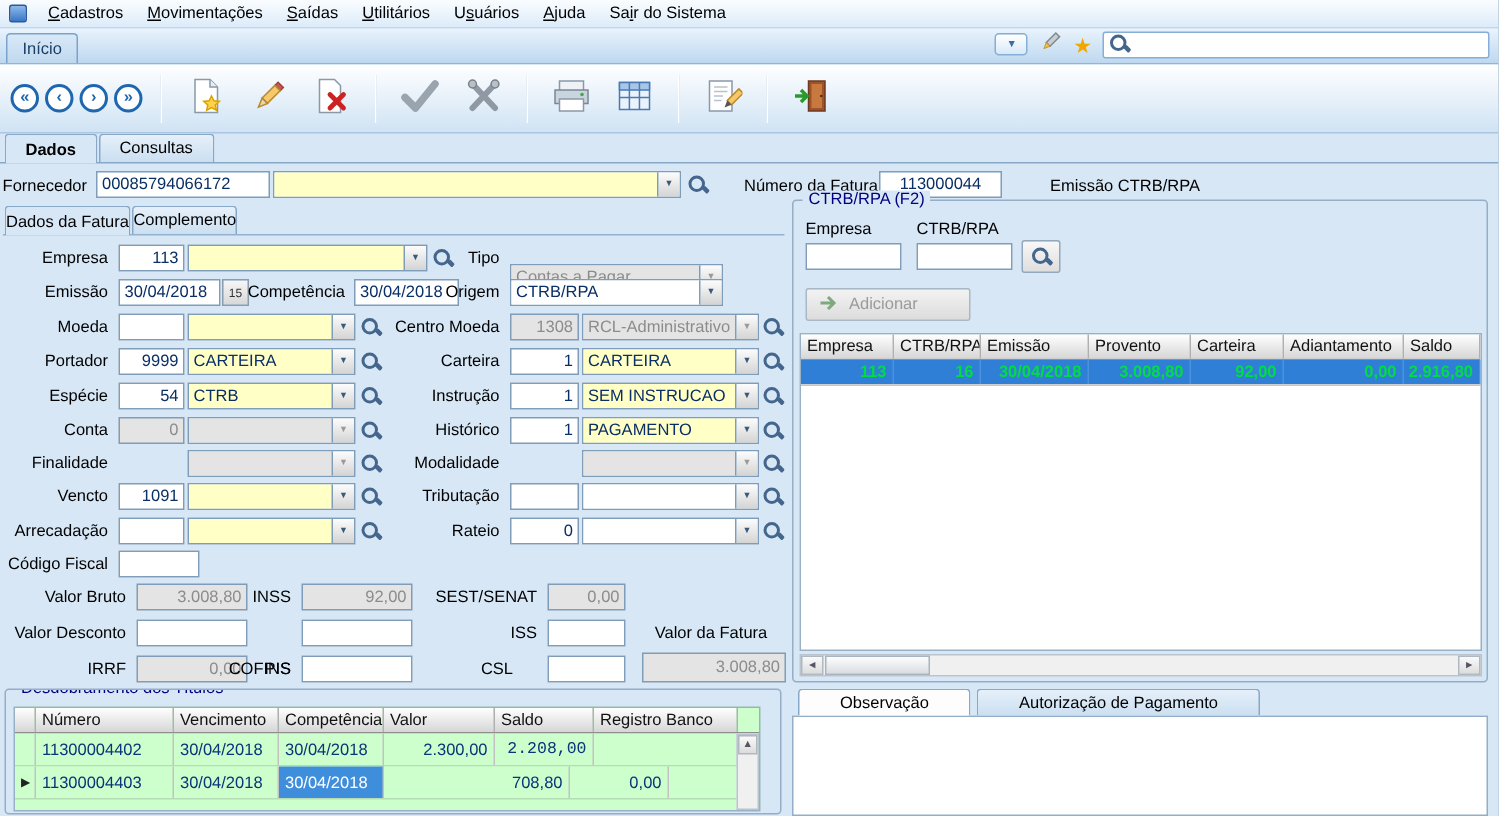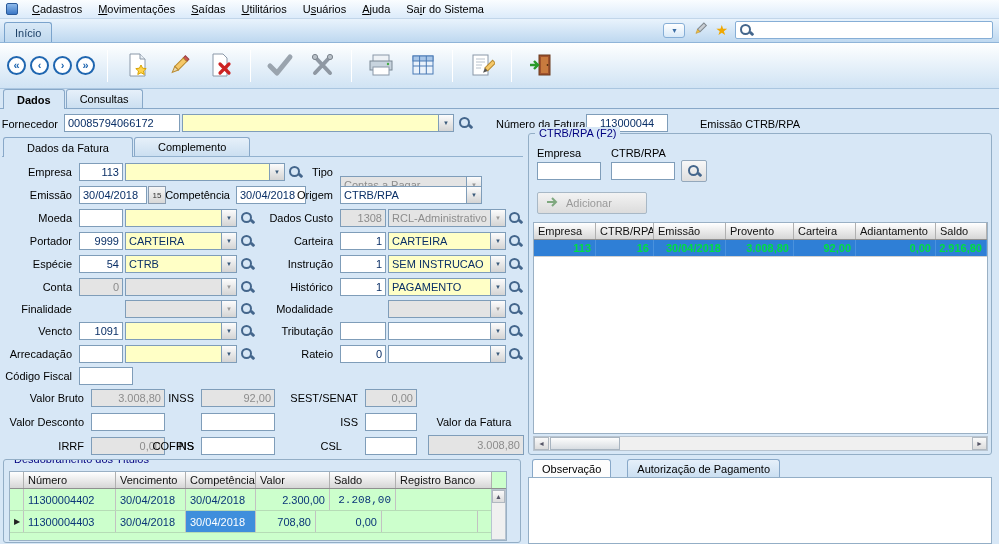--- a/index.html
+++ b/index.html
@@ -36,21 +36,21 @@
 .tsep{width:1px;height:32px;background:#a8c4dc;border-right:1px solid #fff;margin:0 8px}
 
 
 .ptabs{position:absolute;top:89px;left:3px;height:20px;display:flex;z-index:3}
 .ptab{height:19px;padding:0 13px;border:1px solid #88a8c8;border-bottom:none;border-radius:3px 3px 0 0;background:linear-gradient(#e6f0fa,#cbdff1);display:flex;align-items:center;margin-right:1px}
 .ptab.active{background:#d7e7f6;height:20px;font-weight:bold}
 .pagepanel{position:absolute;top:108px;left:0;right:0;bottom:0;border-top:1px solid #88a8c8;background:#d7e7f6}
 
 
 .stabs{position:absolute;top:137px;left:3px;height:20px;display:flex;z-index:3}
-.stab{height:19px;padding:0 23px;border:1px solid #88a8c8;border-bottom:none;border-radius:3px 3px 0 0;background:linear-gradient(#e6f0fa,#cbdff1);display:flex;align-items:center;margin-right:1px}
+.stab{height:19px;padding:0 0;border:1px solid #88a8c8;border-bottom:none;border-radius:3px 3px 0 0;background:linear-gradient(#e6f0fa,#cbdff1);display:flex;align-items:center;margin-right:1px}
 .stab.active{background:#d7e7f6;height:20px}
 .subline{position:absolute;top:156px;left:2px;width:521px;border-top:1px solid #93b2cf}
 
 
 .f-lbl{position:absolute;height:18px;display:flex;align-items:center;justify-content:flex-end;padding-right:4px;white-space:nowrap}
 .f-lbl.left{justify-content:flex-start;padding-left:0}
 .f-edit{position:absolute;height:18px;border:1px solid #7f9db9;background:#fff;display:flex;align-items:center;padding:0 3px;color:#0a2f66;overflow:hidden;white-space:nowrap}
 .f-edit.num{justify-content:flex-end}
 .f-edit.ctr{justify-content:center}
 .f-edit.dis{background:#e4e4e4;color:#8c8c8c}
@@ -87,21 +87,21 @@
 .selcell{background:#3f8edc !important;color:#fff !important;font-weight:normal}
 
 
 .sb-h{position:absolute;height:15px;background:#f0f0f0;border:1px solid #b8c4d0;display:flex;align-items:center}
 .sb-btn{width:15px;height:13px;border:1px solid #b0b8c0;background:linear-gradient(#fafafa,#dcdcdc);font-size:7px;display:flex;align-items:center;justify-content:center;color:#556}
 .sb-thumb{width:70px;height:13px;border:1px solid #a8b4c0;background:linear-gradient(#fdfdfd,#d8dde2);margin-left:1px}
 .sb-v{position:absolute;width:15px;background:#f0f0f0;border:1px solid #b8c4d0;display:flex;flex-direction:column;align-items:center}
 
 
 .btabs{position:absolute;display:flex;z-index:2}
-.btab{height:18px;padding:0 9px;border:1px solid #88a8c8;border-bottom:none;border-radius:3px 3px 0 0;background:linear-gradient(#e6f0fa,#cbdff1);display:flex;align-items:center;margin-right:16px}
+.btab{height:18px;padding:0 27px;border:1px solid #88a8c8;border-bottom:none;border-radius:3px 3px 0 0;background:linear-gradient(#e6f0fa,#cbdff1);display:flex;align-items:center;margin-right:4px}
 .btab.active{background:#fdfdfd}
 .obsbox{position:absolute;background:#fff;border:1px solid #93aec6}
 </style>
 </head>
 <body>
 
 <div class="app">
 
   <div class="menubar">
     <span class="app-icon"></span>
@@ -318,21 +318,21 @@
       <span class="cv">Contas a Pagar</span>
       <span class="cb">▼</span>
     </div>
 
   <div class="f-lbl" style="left:252px;top:186px;width:85px">Origem</div>
   <div class="combo" style="left:340px;top:186px;width:142px">
       <span class="cv">CTRB/RPA</span>
       <span class="cb">▼</span>
     </div>
 
-  <div class="f-lbl" style="left:252px;top:209px;width:85px">Dados Custo</div>
+  <div class="f-lbl" style="left:252px;top:209px;width:85px">Centro Moeda</div>
   <div class="f-edit num dis" style="left:340px;top:209px;width:46px">1308</div>
   <div class="combo dis" style="left:388px;top:209px;width:118px">
       <span class="cv">RCL-Administrativo</span>
       <span class="cb">▼</span>
     </div>
   <span class="mag-glass magpos" style="left:508px;top:211px"></span>
 
   <div class="f-lbl" style="left:252px;top:232px;width:85px">Carteira</div>
   <div class="f-edit num" style="left:340px;top:232px;width:46px">1</div>
   <div class="combo yel" style="left:388px;top:232px;width:118px">
@@ -467,21 +467,21 @@
             <div class="gc" style="width: 70px;">30/04/2018</div>
             <div class="gc num" style="width: 74px;">2.300,00</div>
             <div class="gc num" style="width: 66px; font-family: Liberation Mono, monospace;">2.208,00</div>
             <div class="gc" style="width: 96px;"></div>
           </div>
           <div class="grow" style="height: 22px;">
             <div class="gc" style="width: 14px; font-size: 8px; color: rgb(34, 34, 34);">▶</div>
             <div class="gc" style="width: 92px;">11300004403</div>
             <div class="gc" style="width: 70px;">30/04/2018</div>
             <div class="gc selcell" style="width: 70px;">30/04/2018</div>
-            <div class="gc num" style="width: 60px;">708,80</div>
+            <div class="gc num" style="width: 92px; margin-left: 32px;">708,80</div>
             <div class="gc num" style="width: 66px;">0,00</div>
             <div class="gc" style="width: 96px;"></div>
           </div>
         </div>
       <div class="sb-v" style="right:0;top:17px;bottom:0">
         <span class="sb-btn" style="width:13px">▲</span>
       </div>
     </div>
   </div>
 

